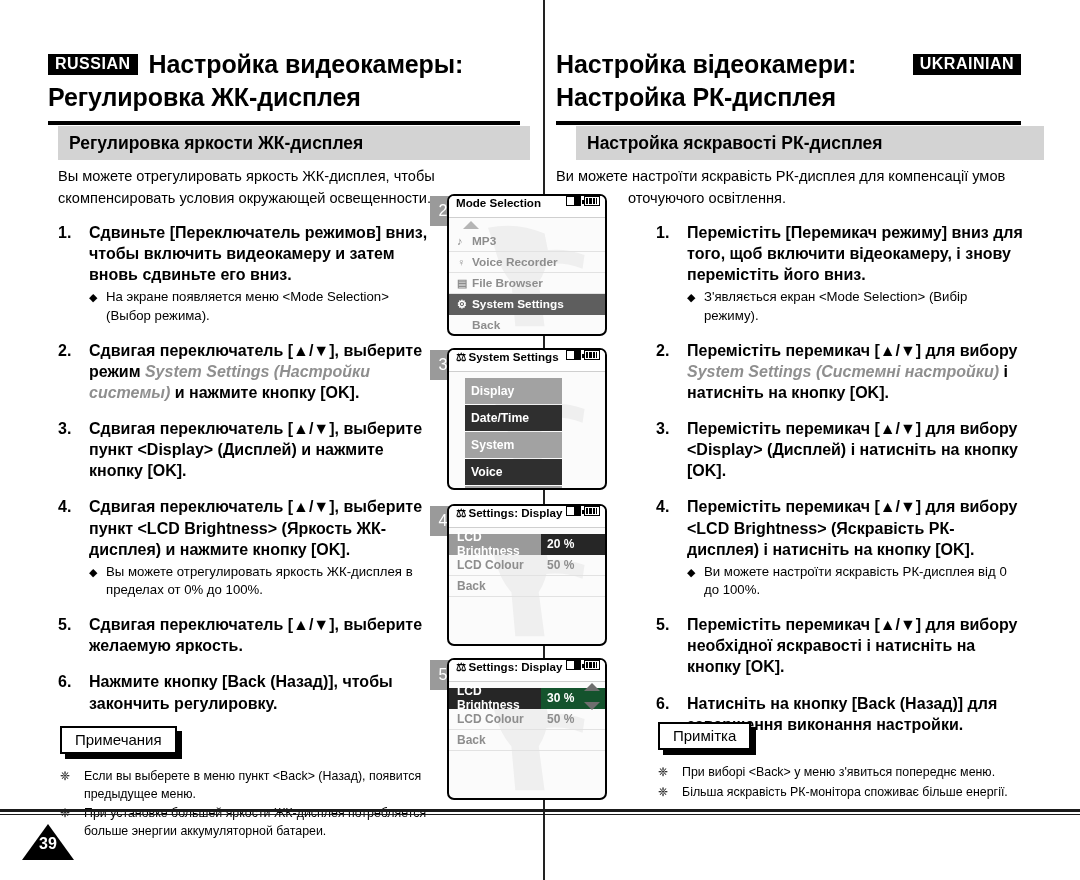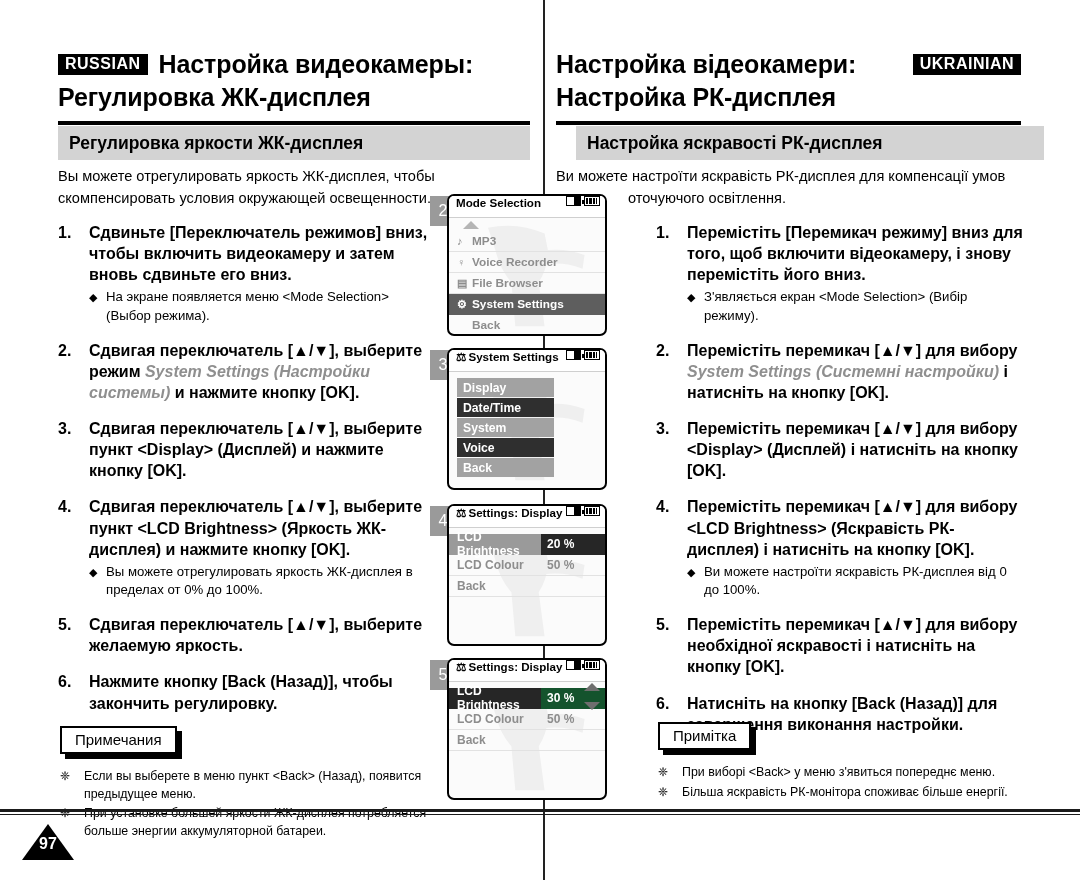--- a/index.html
+++ b/index.html
@@ -33,21 +33,21 @@
     padding: 2px 7px 3px 7px;
     vertical-align: middle;
     line-height: 1.05;
   }
   .hdr-title {
     font-size: 25px; font-weight: bold;
     line-height: 1.32;
     letter-spacing: -0.1px;
   }
 
-  #ru-header { position: absolute; left: 58px; top: 48px; width: 470px; }
+  #ru-header { position: absolute; left: 48px; top: 48px; width: 470px; }
   #ru-header .row1 { display: flex; align-items: center; gap: 11px; }
   #ru-header .rule {
     margin-top: 7px; height: 4px; background: #000;
     width: 472px;
   }
 
   #uk-header { position: absolute; left: 556px; top: 48px; width: 465px; }
   #uk-header .row1 { display: flex; align-items: center; justify-content: space-between; }
   #uk-header .rule {
     margin-top: 7px; height: 4px; background: #000;
@@ -184,22 +184,22 @@
     border-bottom: 8px solid #b5b5b5;
   }
   .tri-dn {
     width: 0; height: 0;
     border-left: 8px solid transparent; border-right: 8px solid transparent;
     border-top: 8px solid #6e6e6e;
   }
 
   
   .s-row {
-    width: 97px; height: 19px;
-    margin: 0 0 1px 8px;
+    width: 97px; height: 26px;
+    margin: 0 0 1px 16px;
     display: flex; align-items: center;
     padding-left: 6px;
     font-size: 12.2px; font-weight: bold; color: #fff;
     position: relative; z-index: 1;
   }
   .s-row.lt { background: #a2a2a2; }
   .s-row.dk { background: #2f2f2f; }
 
   
   .d-row {
@@ -573,16 +573,16 @@
       </div>
   </div>
 
   <div class="bottom-rule"></div>
   <div class="bottom-rule2"></div>
 
   <div id="page-badge">
     <svg width="52" height="36" viewBox="0 0 52 36">
       <polygon points="0,36 52,36 26,0" fill="#000"></polygon>
     </svg>
-    <span class="num">97</span>
+    <span class="num">39</span>
   </div>
 
 </div>
 
 </body></html>

